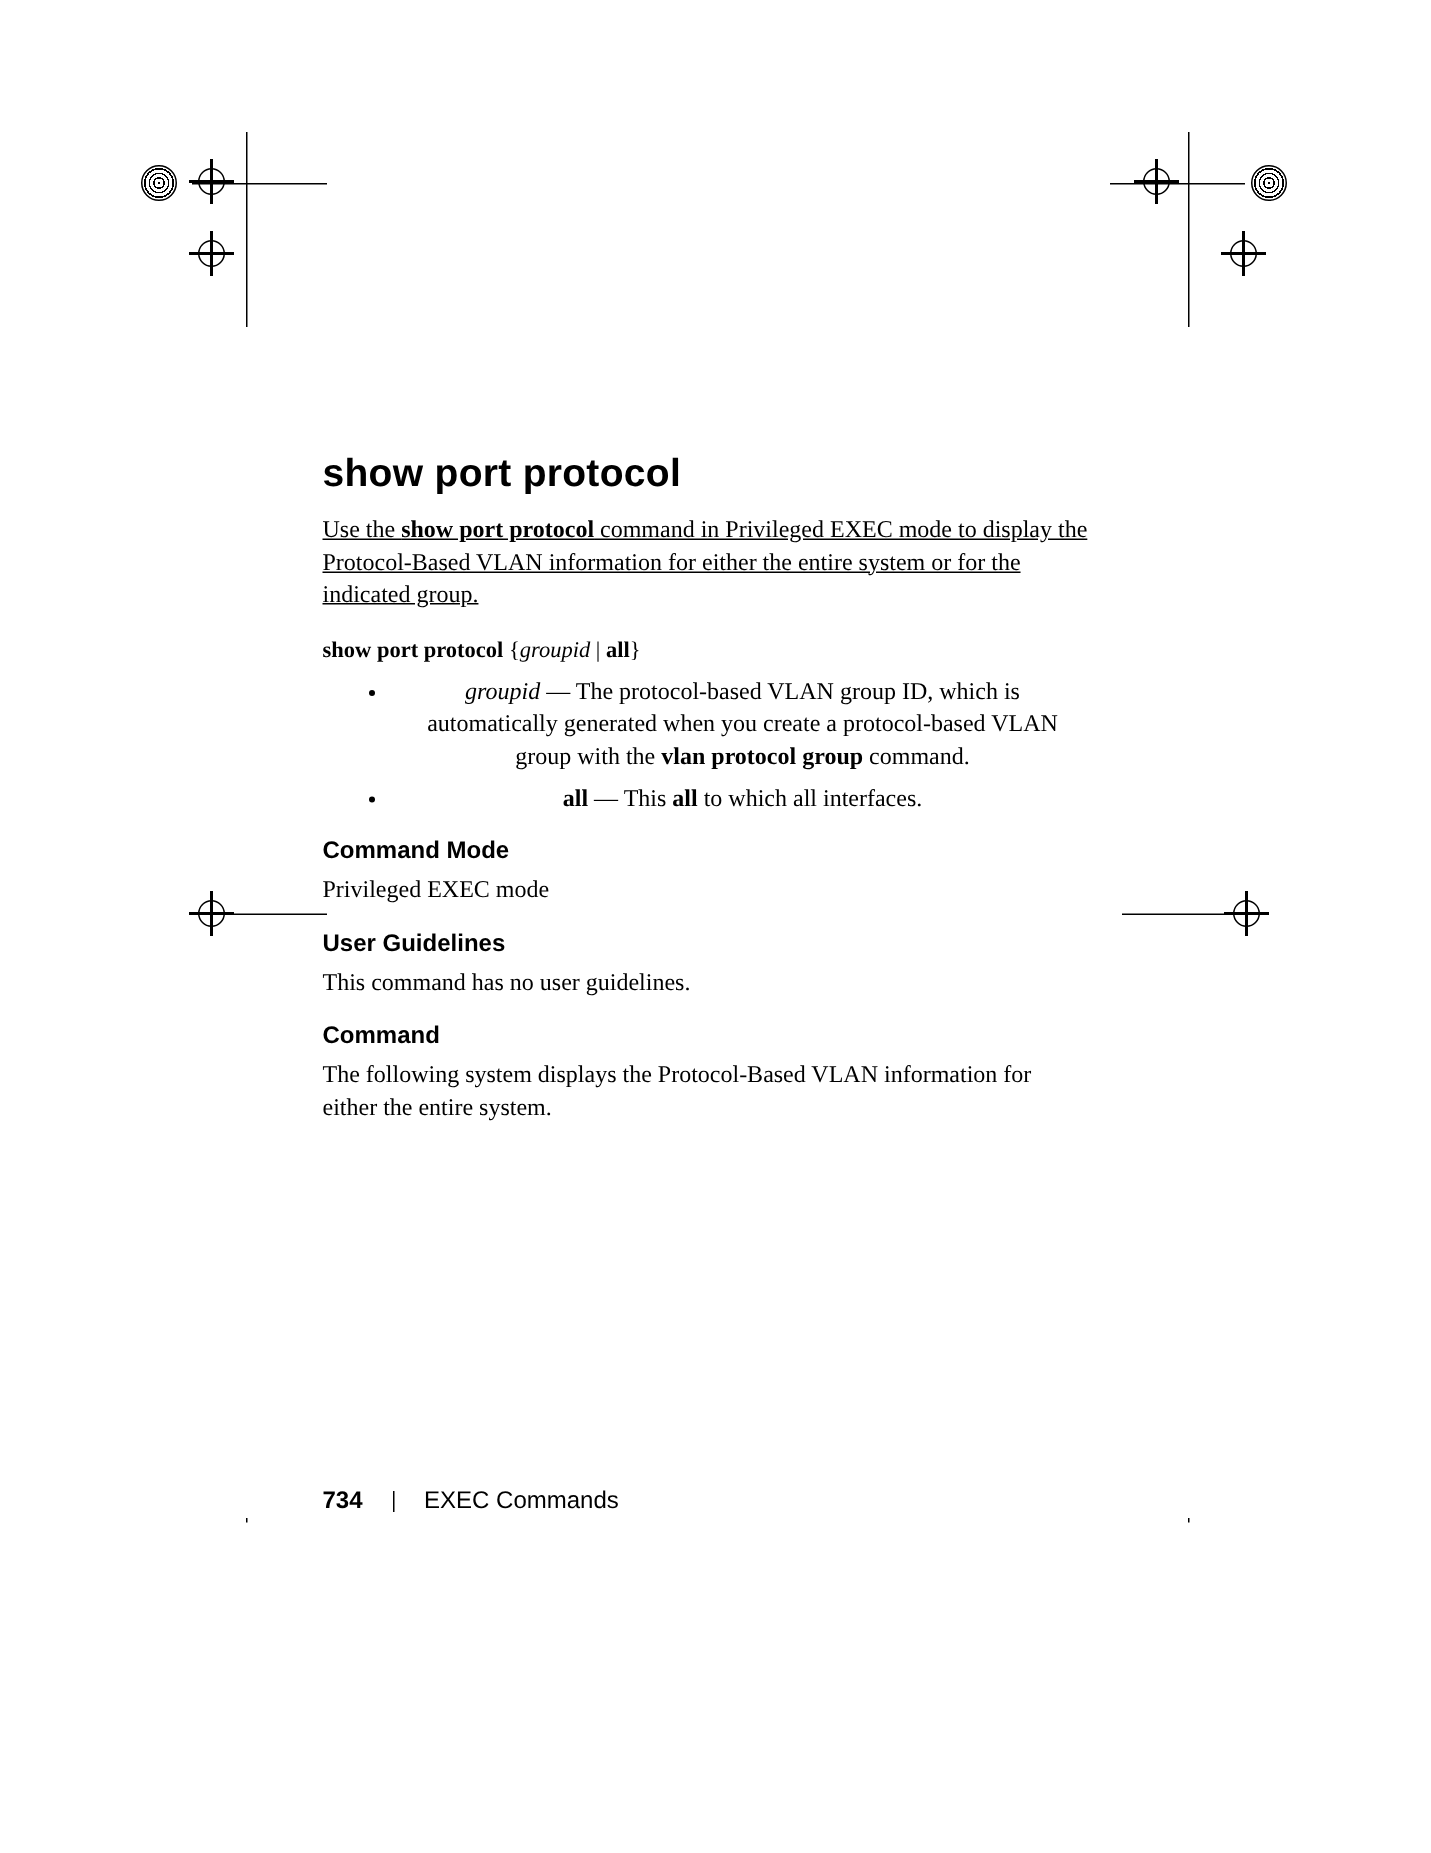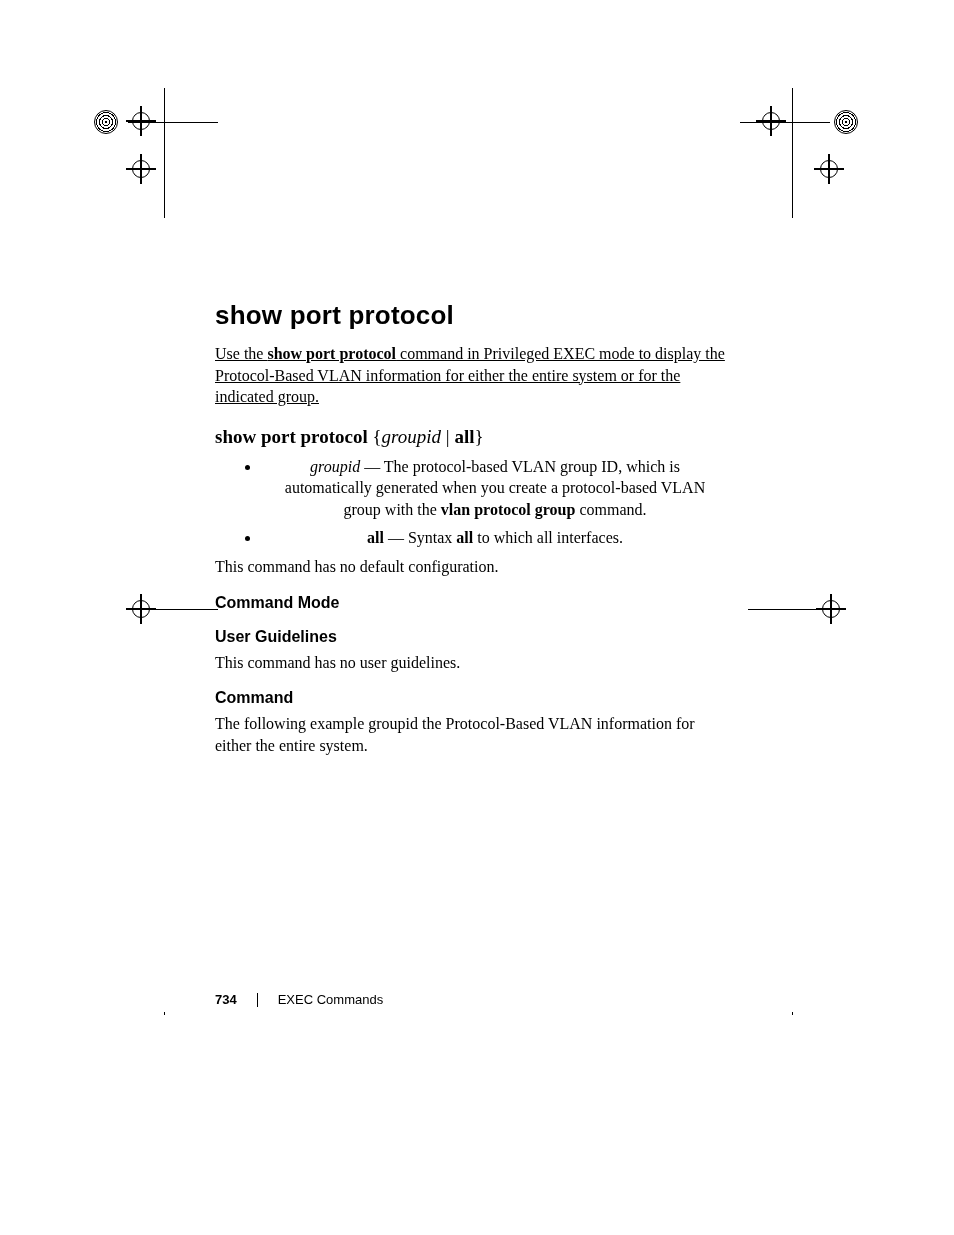--- a/index.html
+++ b/index.html
@@ -39,21 +39,21 @@
     font-weight: 700;
     font-size: 16px;
     margin: 16px 0 6px 0;
   }
   p.body {
     font-size: 16px;
     line-height: 1.35;
     margin: 0 0 10px 0;
   }
   .syntax-line {
-    font-size: 19px;
+    font-size: 15px;
     margin: 0 0 8px 0;
   }
   ul.bullets {
     margin: 0 0 8px 0;
     padding-left: 46px;
   }
   ul.bullets li {
     font-size: 16px;
     line-height: 1.35;
     margin-bottom: 6px;
@@ -61,21 +61,21 @@
     text-align: center;
   }
   .it { font-style: italic; }
   .bd { font-weight: 700; }
 
   .footer {
     position: absolute;
     left: 215px;
     top: 992px;
     font-family: "Helvetica Neue", Helvetica, Arial, sans-serif;
-    font-size: 13px;
+    font-size: 16px;
     display: flex;
     align-items: center;
     gap: 0;
     justify-content: space-between;
   }
   .footer .pageno { font-weight: 700; margin-right: 20px; }
   .footer .divider {
     width: 1px;
     height: 14px;
     background: #000;
@@ -196,33 +196,33 @@
     </p>
 
     <p class="syntax-line">
       <span class="bd">show port protocol</span><span> {</span><span class="it">groupid</span><span> | </span><span class="bd">all</span><span>}</span>
     </p>
     <ul class="bullets">
       <li>
         <span class="it">groupid</span><span> — </span><span>The protocol-based VLAN group ID, which is automatically generated when you create a protocol-based VLAN group with the </span><span class="bd">vlan protocol group</span><span> command.</span>
       </li>
       <li>
-        <span class="bd">all</span><span> — </span><span>Syntax </span><span class="bd">all</span><span> to which all interfaces.</span>
+        <span class="bd">all</span><span> — </span><span>This </span><span class="bd">all</span><span> to which all interfaces.</span>
       </li>
     </ul>
 
-    <p class="body">This command has no default configuration.</p>
 
     <h2 class="sect">Command Mode</h2>
+    <p class="body">Privileged EXEC mode</p>
 
     <h2 class="sect">User Guidelines</h2>
     <p class="body">This command has no user guidelines.</p>
 
     <h2 class="sect">Command</h2>
-    <p class="body">The following example groupid the Protocol-Based VLAN information for either the entire system.</p>
+    <p class="body">The following system displays the Protocol-Based VLAN information for either the entire system.</p>
   </div>
 
   <div class="footer">
     <span class="pageno">734</span>
     <span class="divider"></span>
     <span>EXEC Commands</span>
   </div>
 </div>
 
 </body></html>

